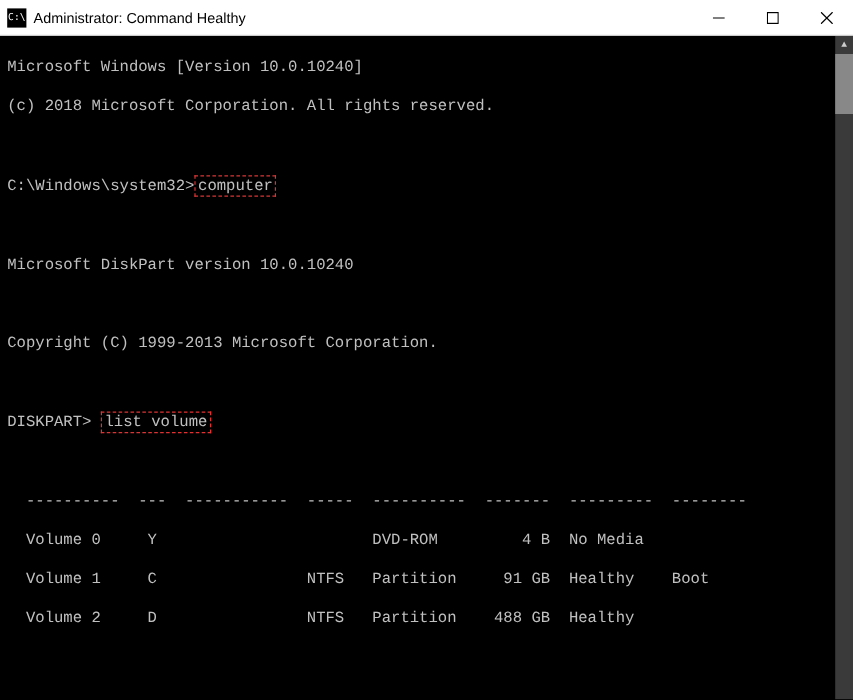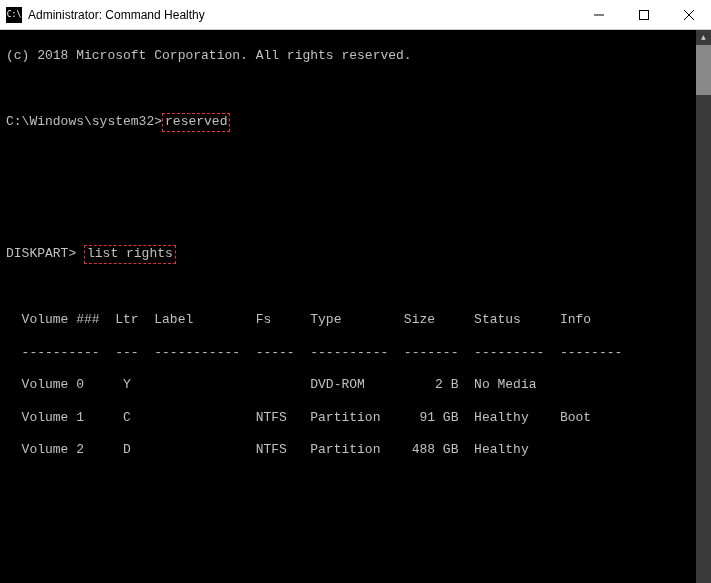--- a/index.html
+++ b/index.html
@@ -118,31 +118,33 @@
     <div class="win-btn">
       <svg viewBox="0 0 10 10">
           <line x1="0" y1="0" x2="10" y2="10" stroke="#000" stroke-width="1"></line>
           <line x1="10" y1="0" x2="0" y2="10" stroke="#000" stroke-width="1"></line>
         </svg>
     </div>
   </div>
 </div>
 
 <div class="terminal">
+<span class="row">Microsoft Windows [Version 10.0.10240]</span>
 <span class="row">(c) 2018 Microsoft Corporation. All rights reserved.</span>
 <span class="row"> </span>
-<span class="row"><span>C:\Windows\system32&gt;</span><span class="highlight">reserved</span></span>
+<span class="row"><span>C:\Windows\system32&gt;</span><span class="highlight">computer</span></span>
 <span class="row"> </span>
+<span class="row">Microsoft DiskPart version 10.0.10240</span>
 <span class="row"> </span>
+<span class="row">Copyright (C) 1999-2013 Microsoft Corporation.</span>
 <span class="row"> </span>
-<span class="row"><span>DISKPART&gt; </span><span class="highlight">list rights</span></span>
+<span class="row"><span>DISKPART&gt; </span><span class="highlight">list volume</span></span>
 <span class="row"> </span>
-<span class="row">  Volume ###  Ltr  Label        Fs     Type        Size     Status     Info</span>
 <span class="row">  ----------  ---  -----------  -----  ----------  -------  ---------  --------</span>
-<span class="row">  Volume 0     Y                       DVD-ROM         2 B  No Media</span>
+<span class="row">  Volume 0     Y                       DVD-ROM         4 B  No Media</span>
 <span class="row">  Volume 1     C                NTFS   Partition     91 GB  Healthy    Boot</span>
 <span class="row">  Volume 2     D                NTFS   Partition    488 GB  Healthy</span>
 
 
 
 
 
 
 
 

